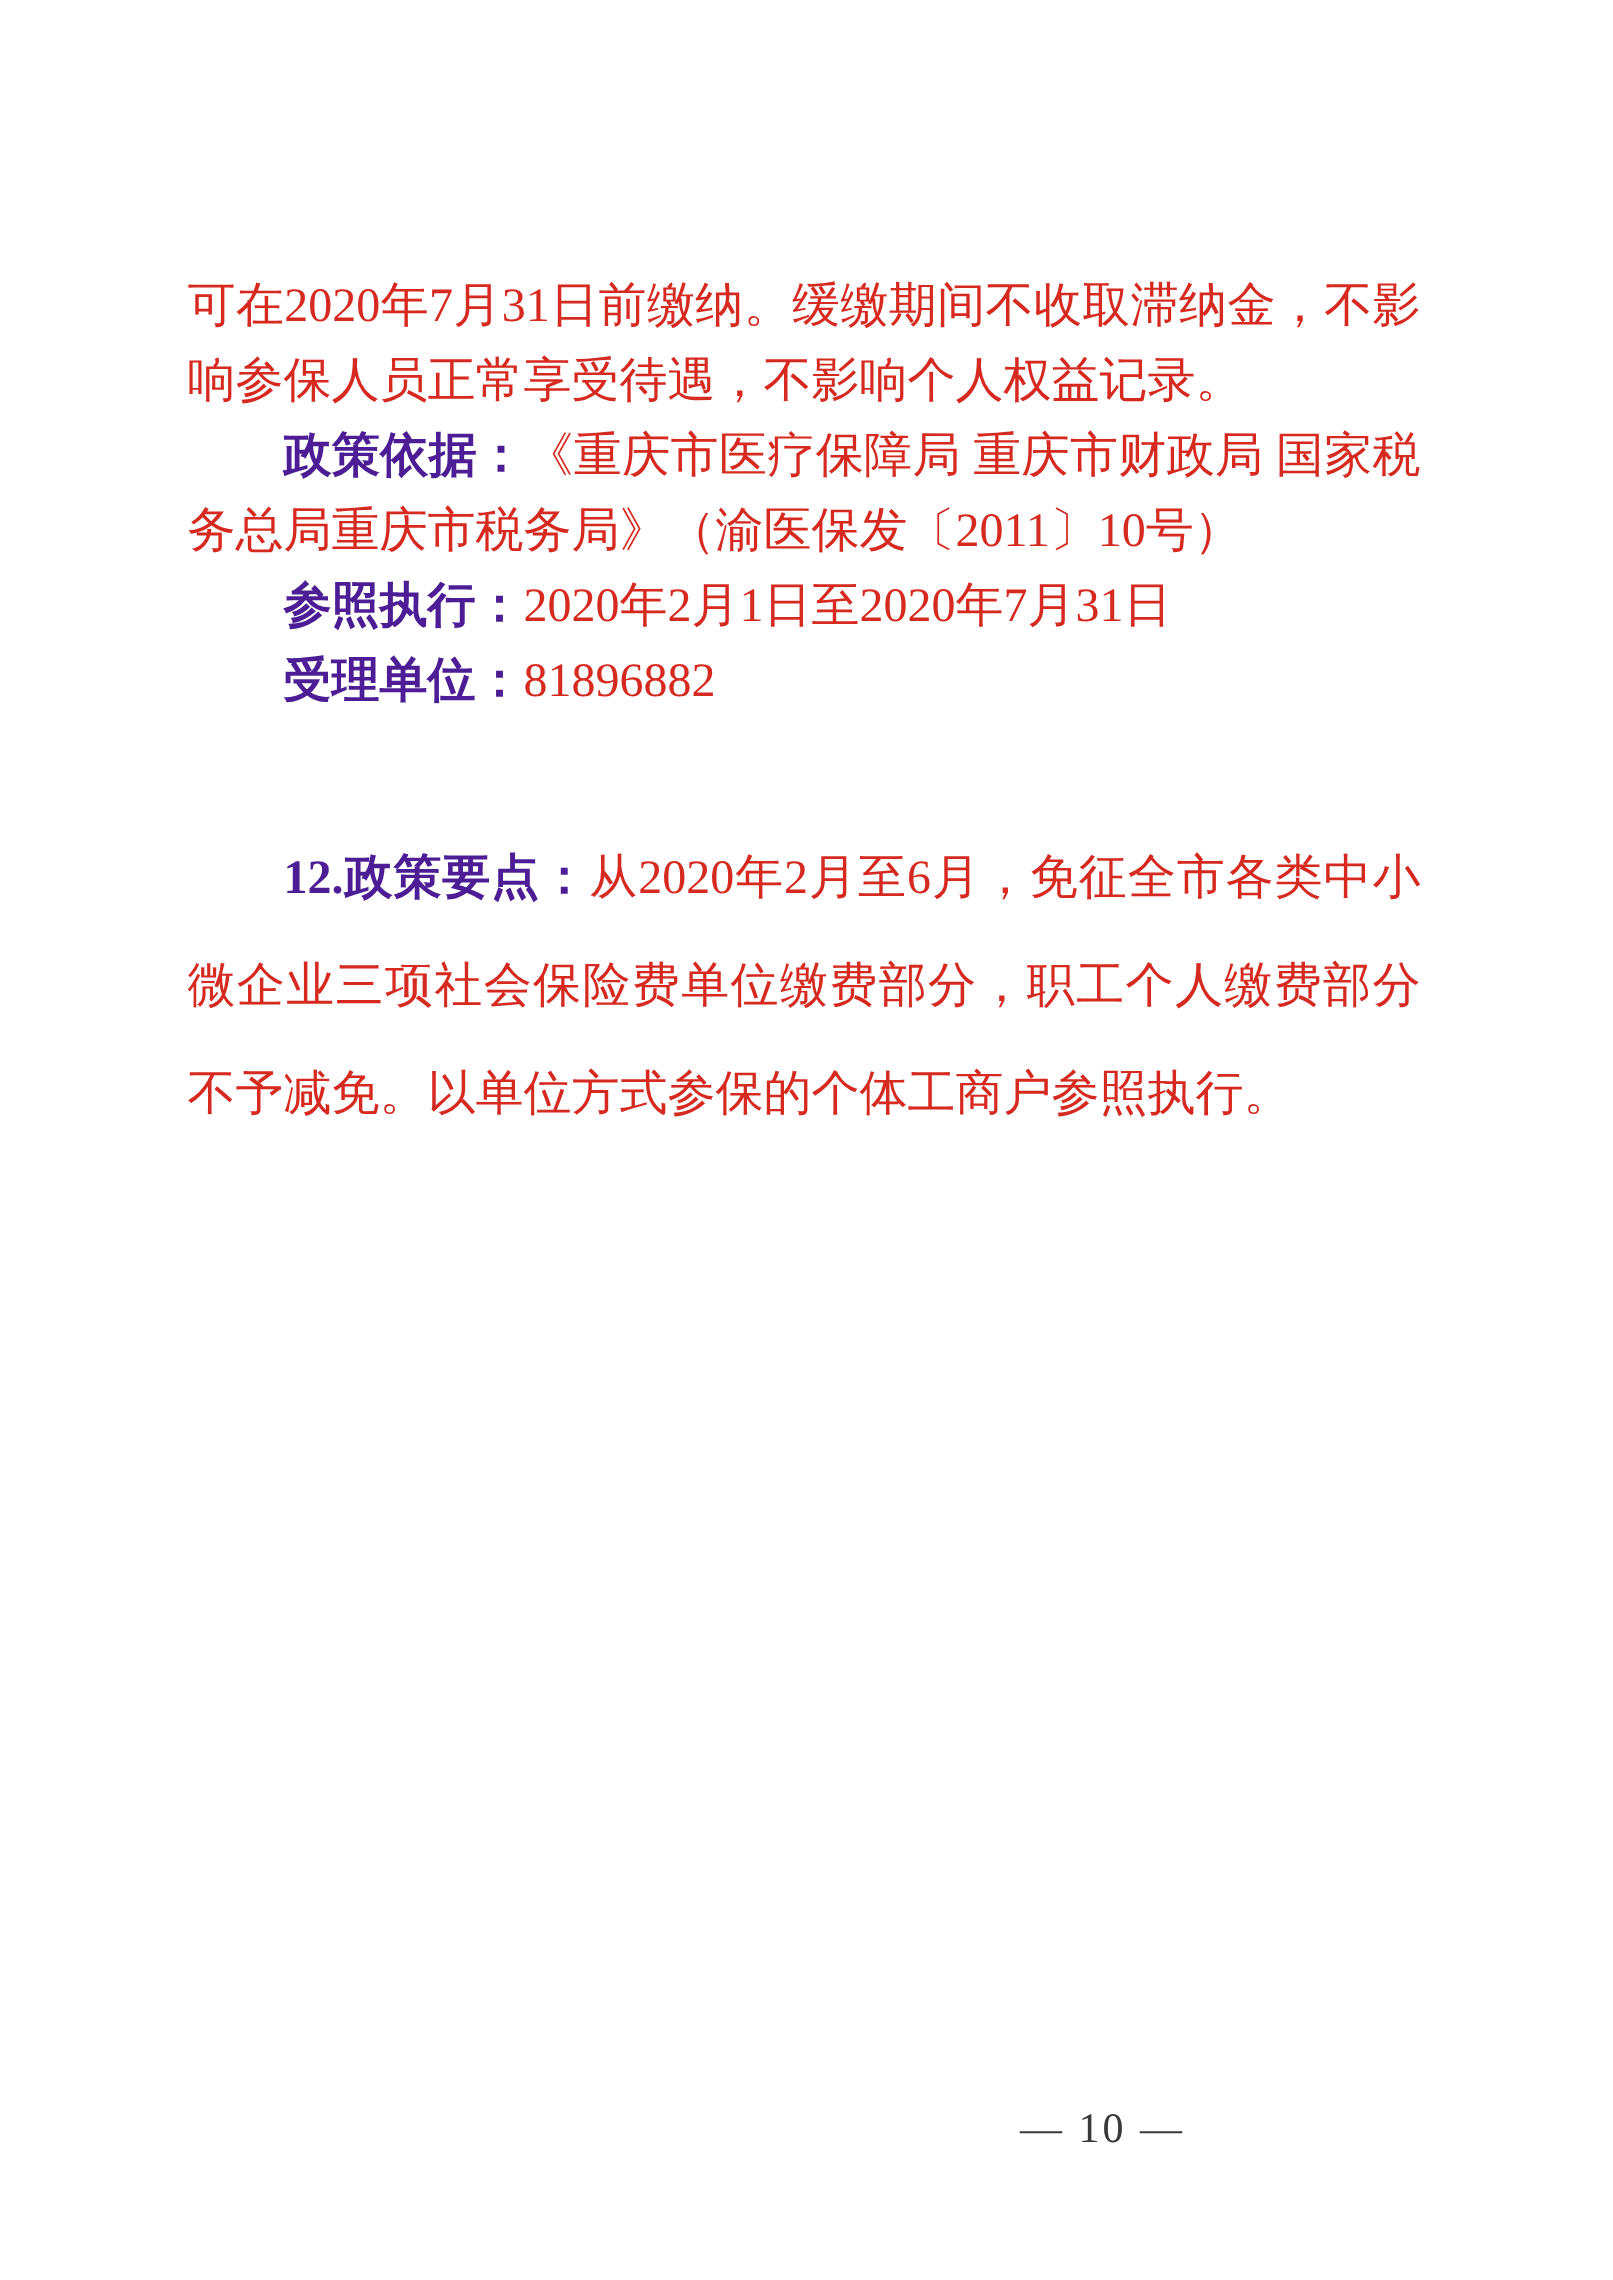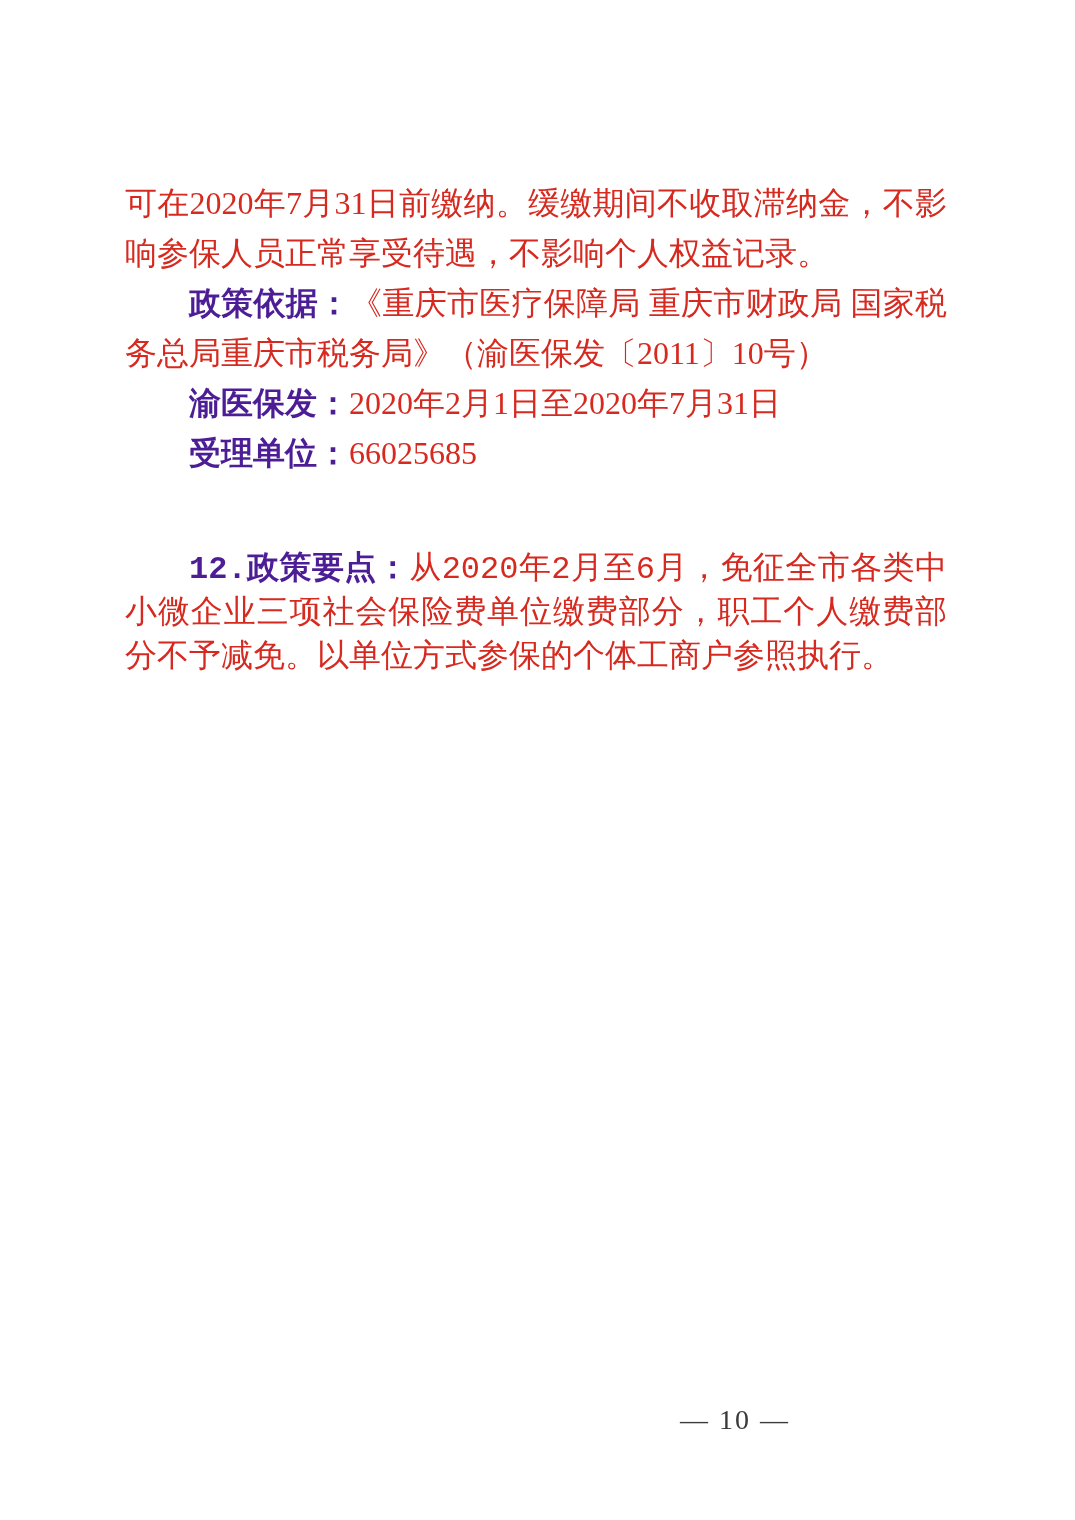--- a/index.html
+++ b/index.html
@@ -30,21 +30,21 @@
     font-size: 32px;
     text-align: justify;
     text-justify: inter-ideograph;
     word-break: break-all;
   }
   .content p {
     margin: 0;
     padding: 0;
   }
   .tight { line-height: 50px; }
-  .loose { line-height: 44px; font-family: Liberation Mono, monospace; }
+  .loose { line-height: 72px; }
   .indent { text-indent: 2em; }
   .label {
     font-weight: bold;
     color: #4c1d95;
   }
   .section-break {
     height: 70px;
   }
   .page-number {
     position: absolute;
@@ -62,23 +62,23 @@
 
 <div class="page">
 
   <div class="content">
 
     <p class="tight">可在2020年7月31日前缴纳。缓缴期间不收取滞纳金，不影响参保人员正常享受待遇，不影响个人权益记录。</p>
 
     <p class="tight indent"><span class="label">政策依据：</span><span>《重庆市医疗保障局 重庆市财政局 国家税务总局重庆市税务局》（渝医保发〔2011〕10号）</span></p>
 
 
-    <p class="tight indent"><span class="label">渝医保发：</span><span>2020年2月1日至2020年7月31日</span></p>
+    <p class="tight indent"><span class="label">参照执行：</span><span>2020年2月1日至2020年7月31日</span></p>
 
-    <p class="tight indent"><span class="label">受理单位：</span><span>66025685</span></p>
+    <p class="tight indent"><span class="label">受理单位：</span><span>81896882</span></p>
 
     <div class="section-break"></div>
 
     <p class="loose indent"><span class="label">12.政策要点：</span><span>从2020年2月至6月，免征全市各类中小微企业三项社会保险费单位缴费部分，职工个人缴费部分不予减免。以单位方式参保的个体工商户参照执行。</span></p>
 
 
 
 
   </div>
 

